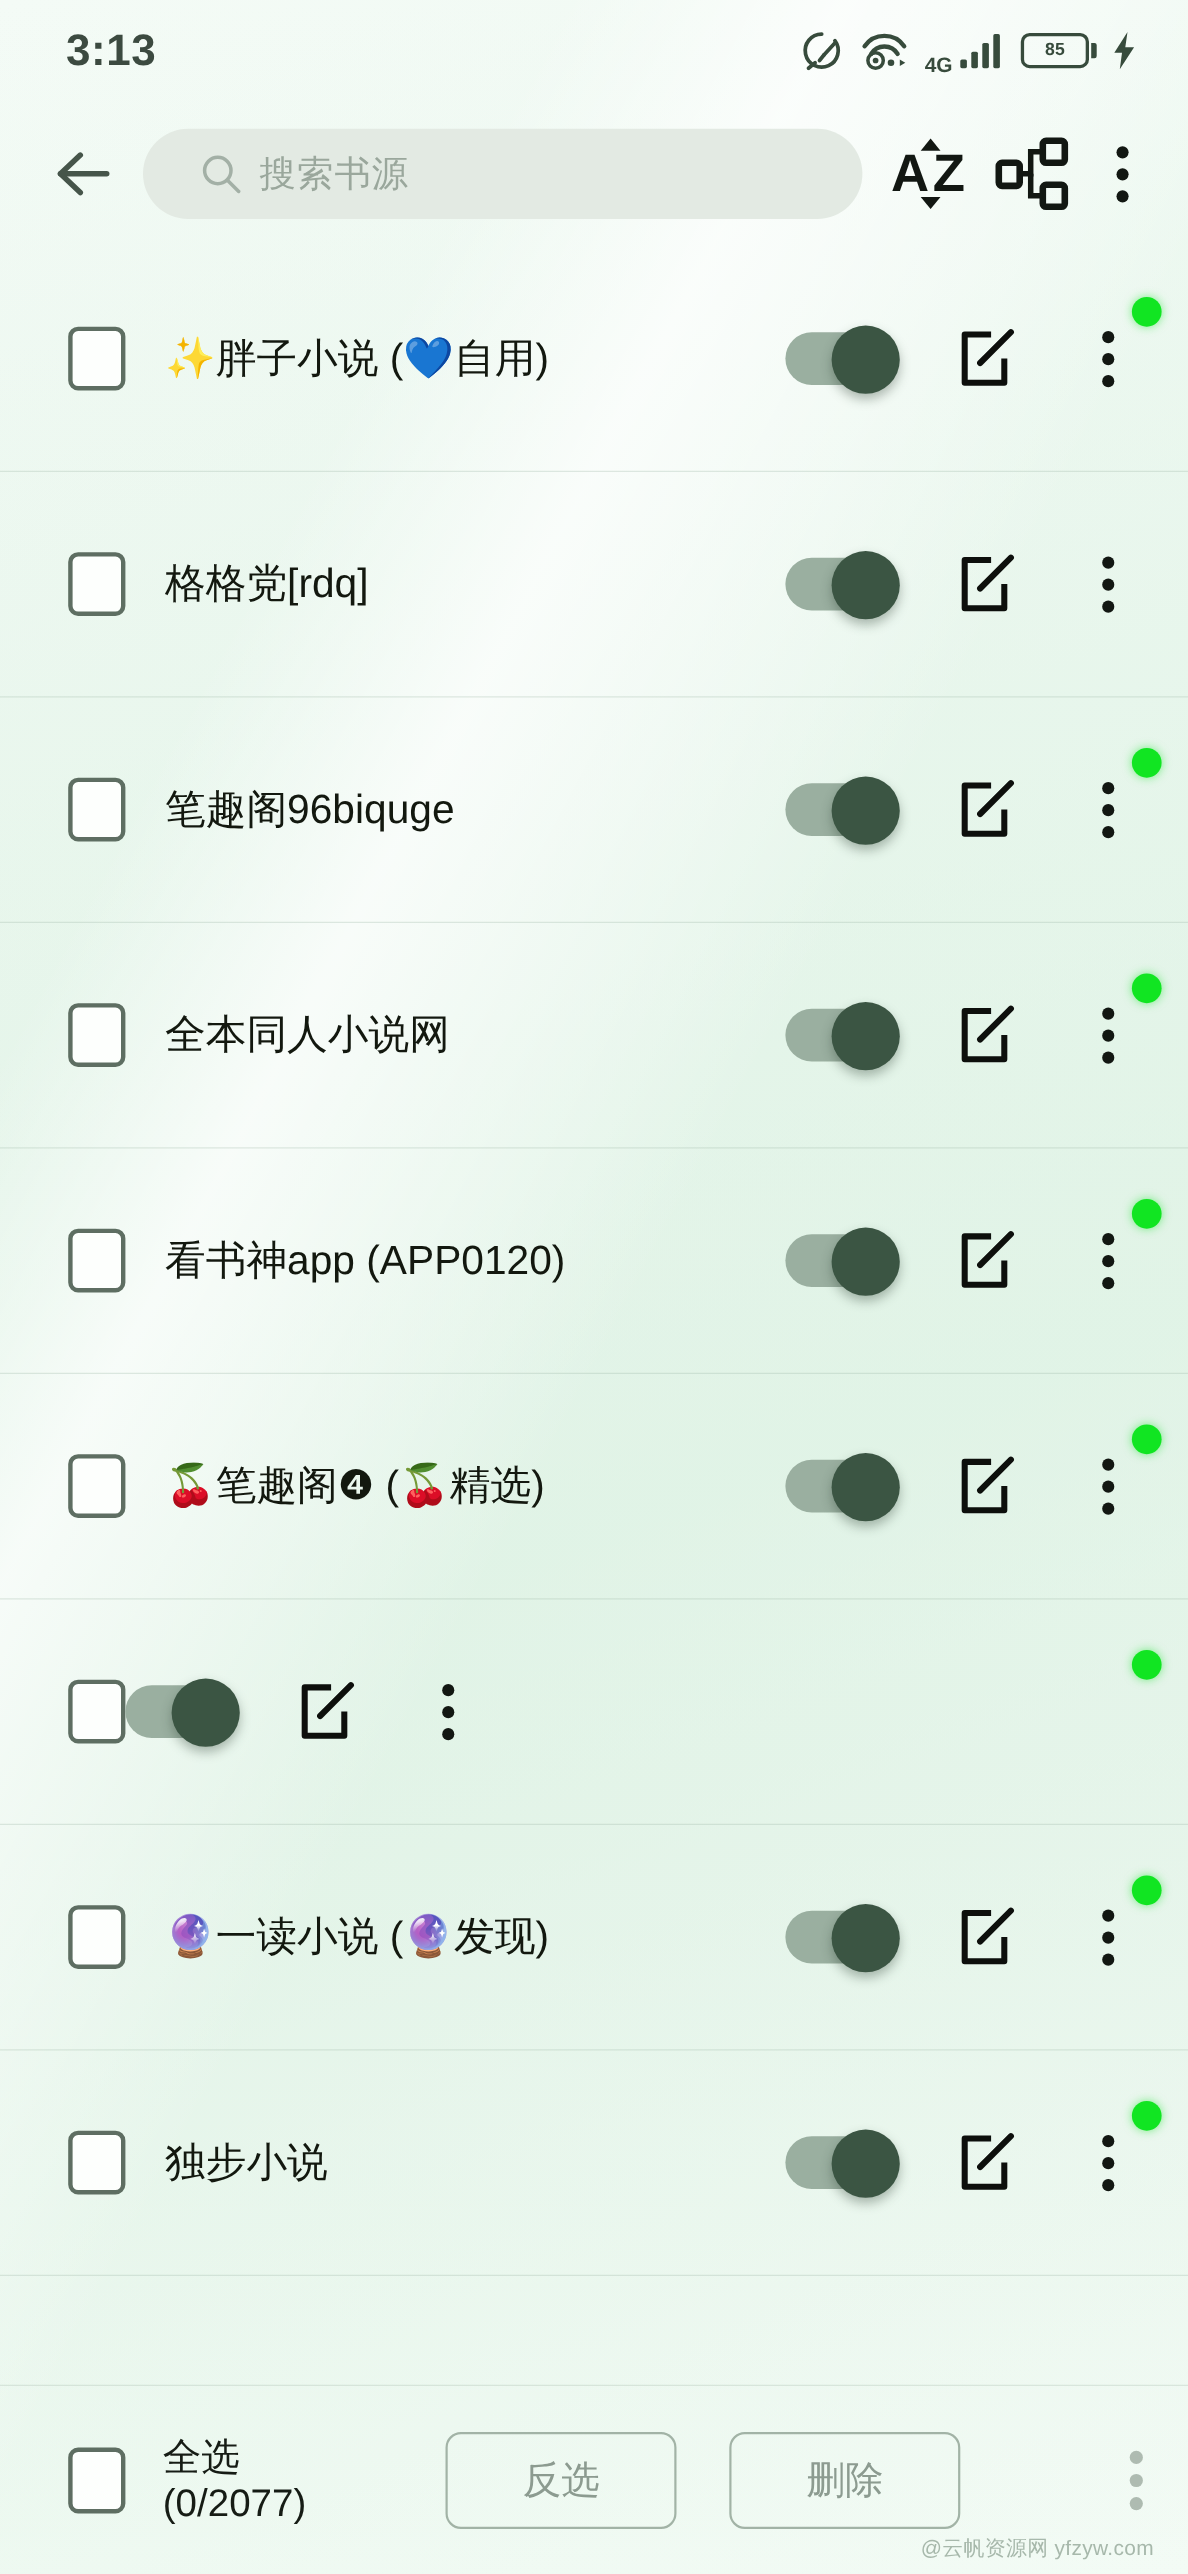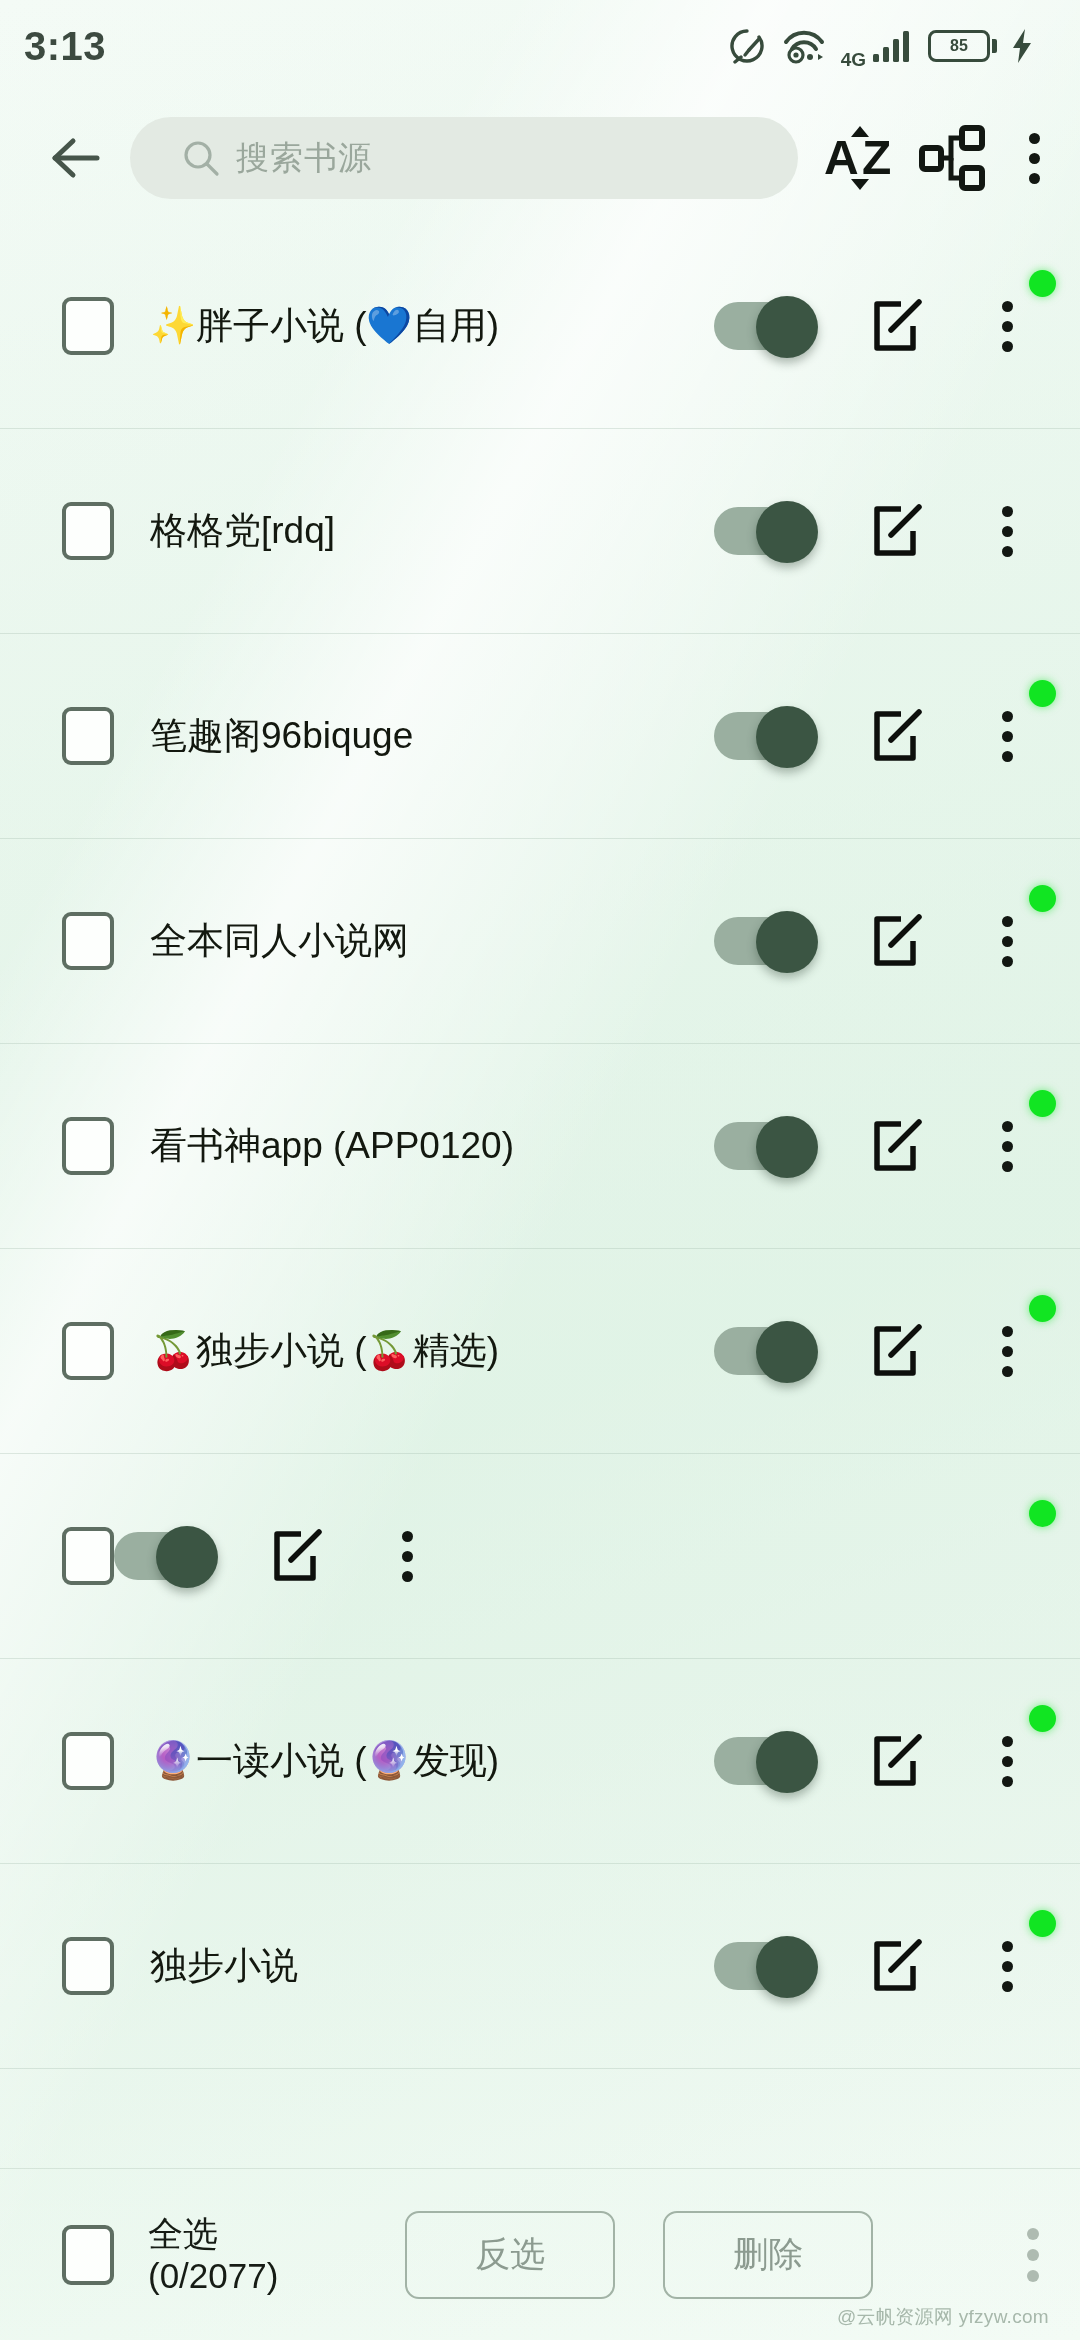--- a/index.html
+++ b/index.html
@@ -21,21 +21,21 @@
       linear-gradient(180deg,#f4fbf6 0%, #eef8f1 40%, #edf7f0 72%, #f3fbf5 100%);
     pointer-events:none;
     z-index:0;
   }
   .screen{ position:relative; z-index:1; width:1080px; height:2340px; display:flex; flex-direction:column; }
 
   
   .statusbar{
     height:92px; flex:0 0 92px;
     display:flex; align-items:center; justify-content:space-between;
-    padding:0 46px 0 24px;
+    padding:0 46px 0 60px;
   }
   .clock{
     font-size:40px; font-weight:600; color:#3c4a40; letter-spacing:.5px;
   }
   .sb-right{ display:flex; align-items:center; gap:13px; }
   .sb-ico{ display:block; }
   .sb-4g{
     font-size:19px; font-weight:700; color:#374b3c;
     align-self:flex-start; margin-top:28px; margin-right:-8px;
   }
@@ -45,21 +45,21 @@
   .batt-body{
     width:62px; height:32px; border:3px solid #374b3c; border-radius:8px;
     display:flex; align-items:center; justify-content:center;
   }
   .batt-num{ font-size:16px; font-weight:600; color:#374b3c; line-height:1; }
   .batt-cap{ width:5px; height:14px; background:#374b3c; border-radius:0 2px 2px 0; }
 
   
   .toolbar{
     height:132px; flex:0 0 132px;
-    display:flex; align-items:center; padding:0 10px 0 34px; gap:0;
+    display:flex; align-items:center; padding:0 24px 0 34px; gap:0;
   }
   .tb-back{
     width:86px; height:86px; display:flex; align-items:center; justify-content:center;
     flex:0 0 86px;
   }
   .searchbar{
     flex:1 1 auto; height:82px; margin:0 16px 0 10px;
     background:#e3eae3; border-radius:41px;
     display:flex; align-items:center; padding:0 0 0 52px; gap:16px;
   }
@@ -341,21 +341,21 @@
           <span class="dots">
             <i></i>
             <i></i>
             <i></i>
           </span>
         </div>
         <span class="led"></span>
       </div>
       <div class="row">
         <div class="chk"></div>
-        <div class="row-title">🍒独步小说 (🍒精选)</div>
+        <div class="row-title">🍒笔趣阁❹ (🍒精选)</div>
         <div class="switch">
           <span class="track"></span>
           <span class="thumb"></span>
         </div>
         <div class="edit-btn">
           <svg width="60" height="60" viewBox="0 0 60 60">
             <path d="M44 30 V52 H8 V8 H32" fill="none" stroke="#0d0f0c" stroke-width="5.5" stroke-linejoin="round"></path>
             <path d="M22 34 L50 6" fill="none" stroke="#0d0f0c" stroke-width="5.5" stroke-linecap="round"></path>
           </svg>
         </div>

